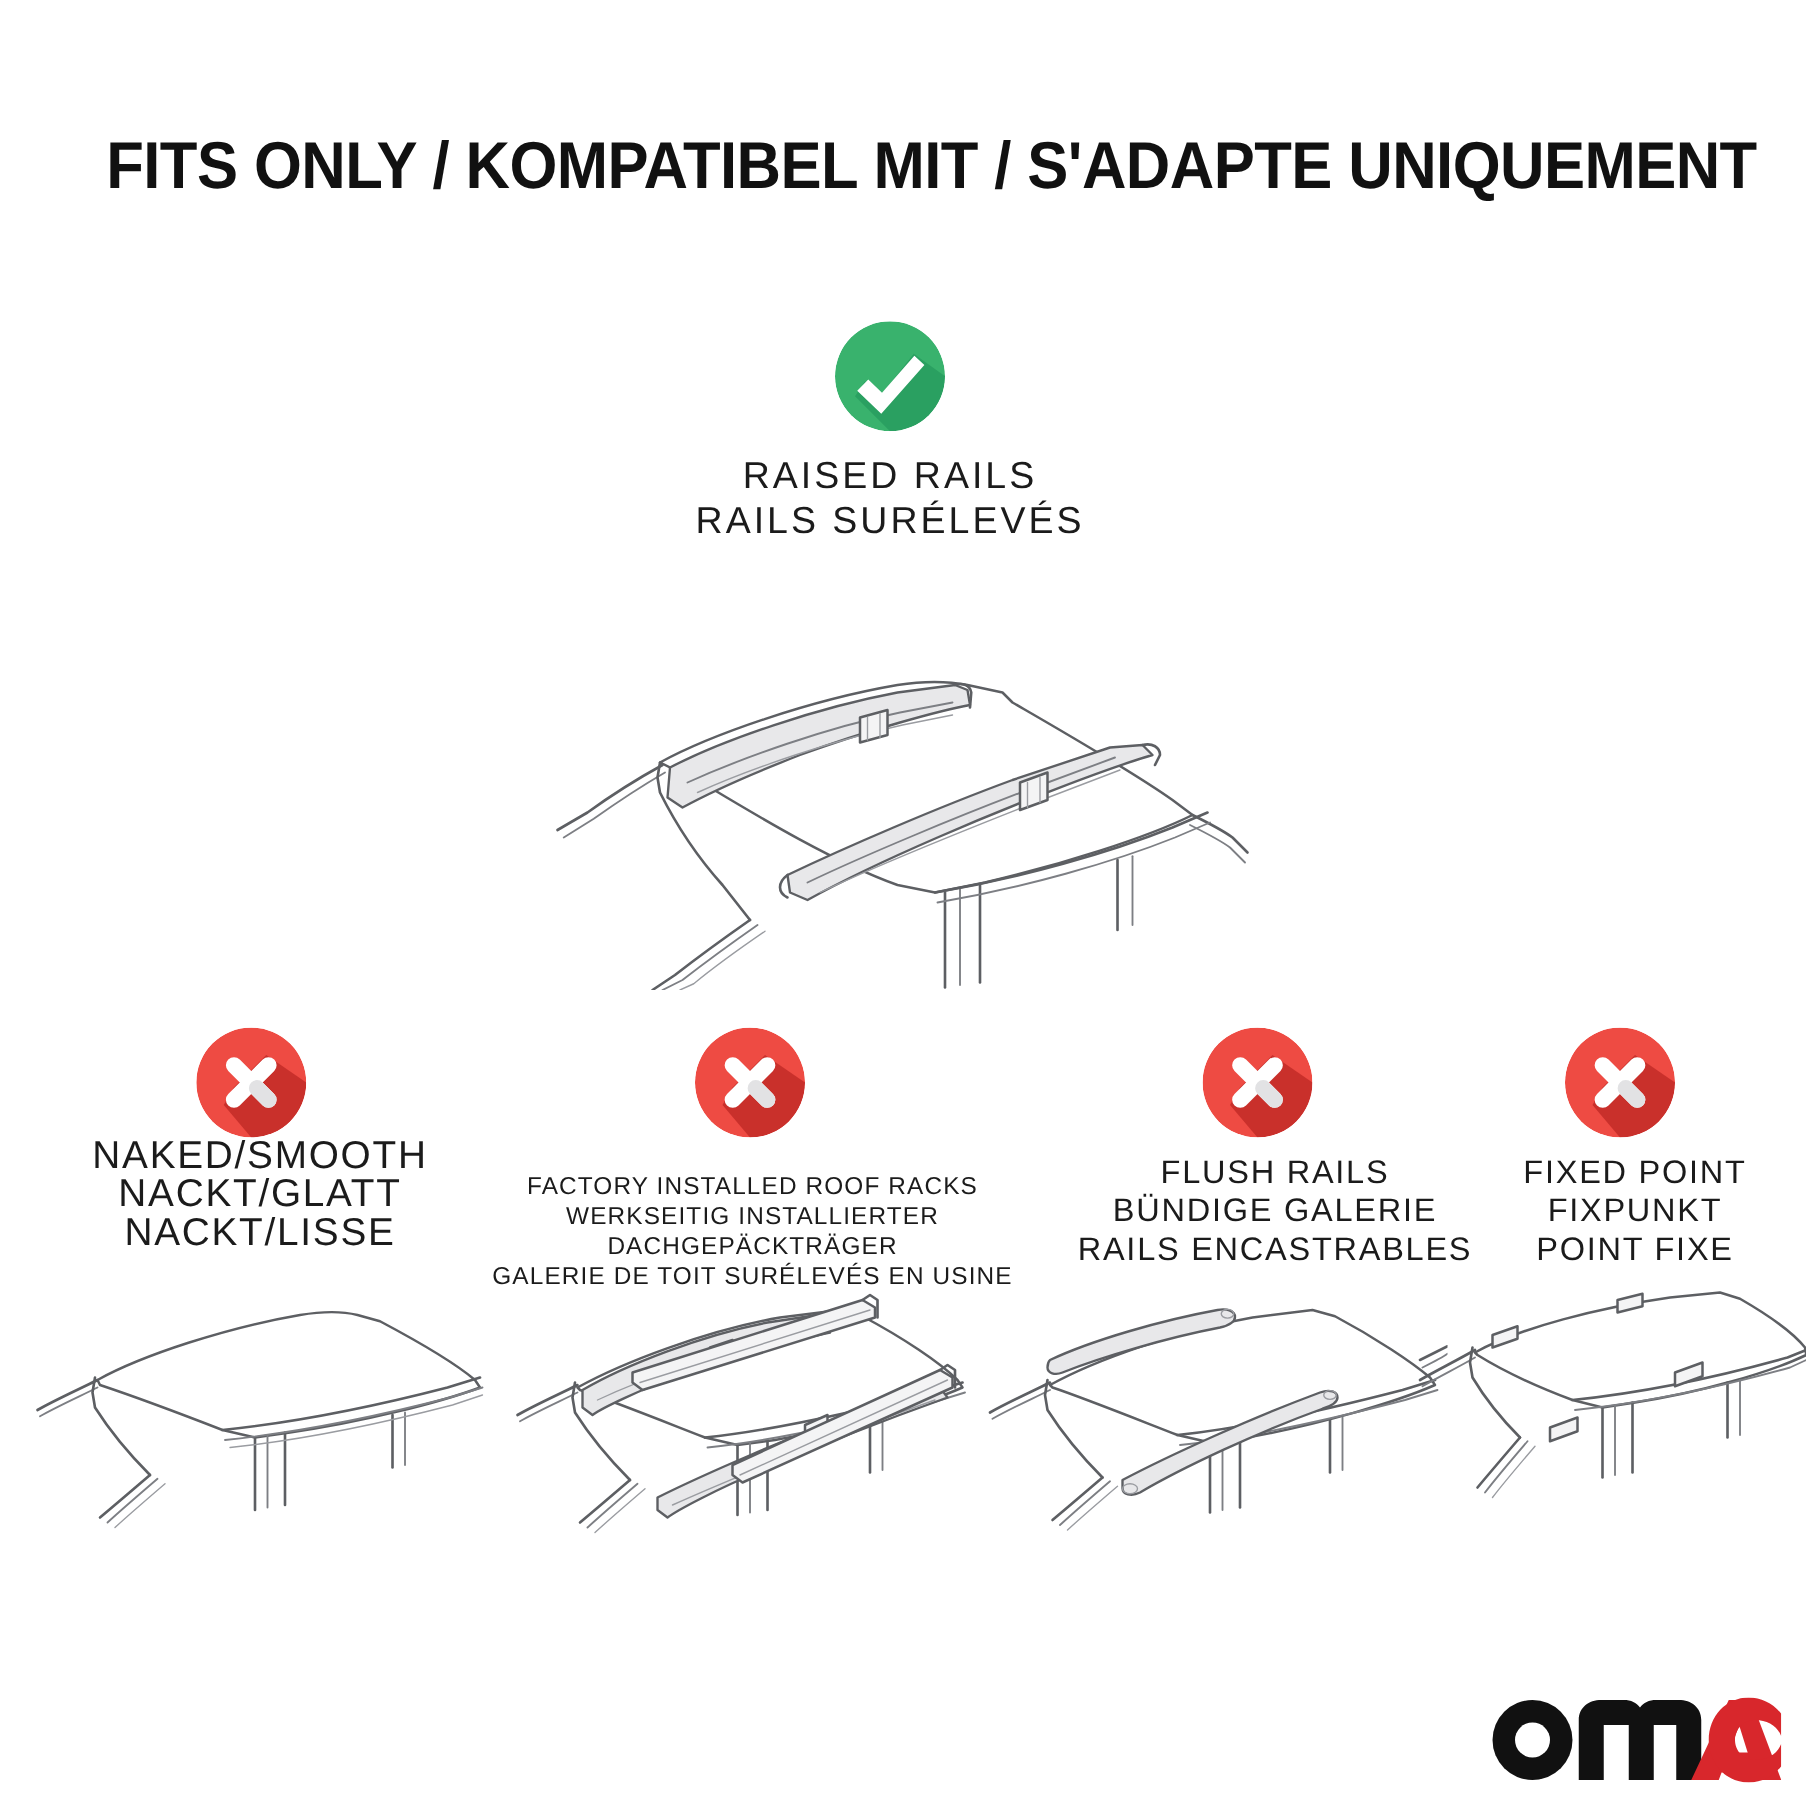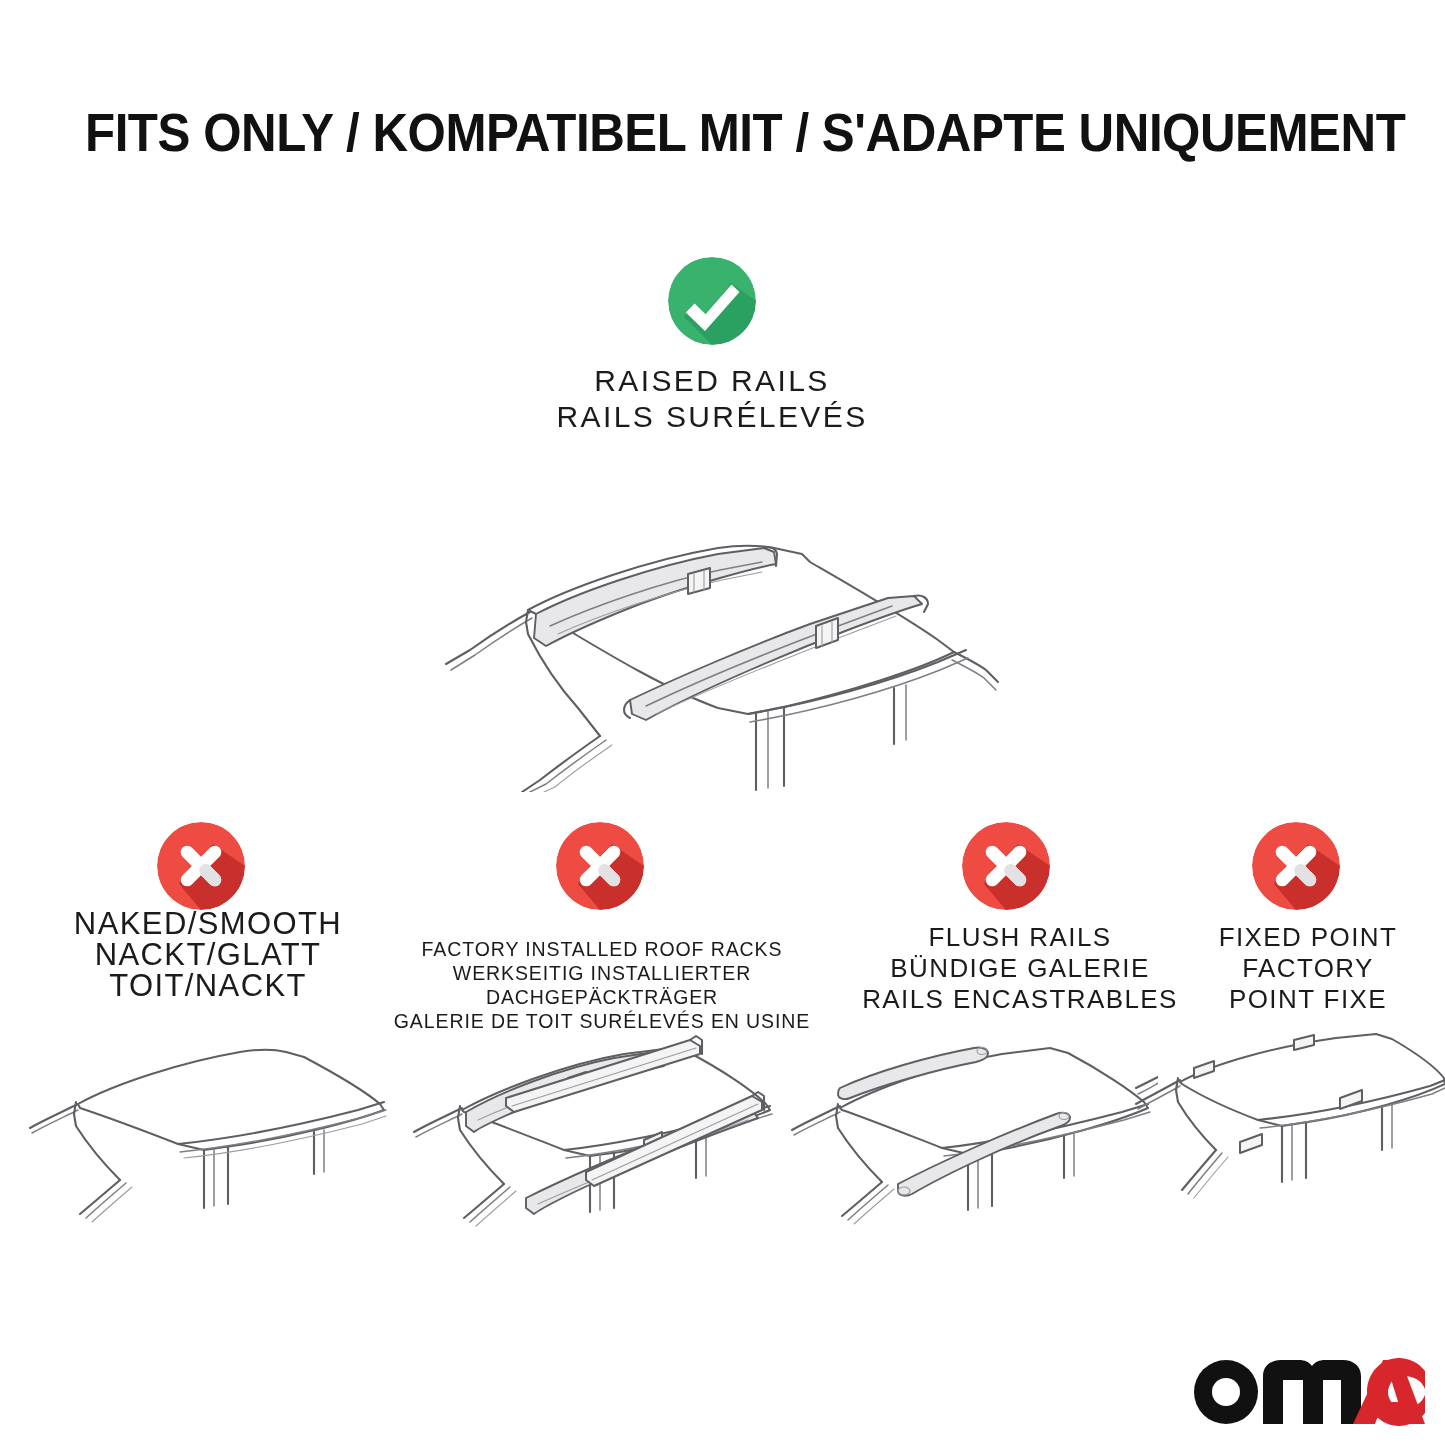--- a/index.html
+++ b/index.html
@@ -159,21 +159,21 @@
         <rect x="18" y="37.5" width="52" height="13" rx="6.5" transform="rotate(45 44 44)"></rect>
         <rect x="18" y="37.5" width="52" height="13" rx="6.5" transform="rotate(-45 44 44)"></rect>
       </g>
       <rect x="44" y="37.5" width="26" height="13" rx="6.5" transform="rotate(45 44 44)" fill="#E2E2E4"></rect>
     </svg>
   </div>
 
   <div class="lbl lbl-main" style="left:28px;top:908px;width:360px;font-size:31px;line-height:31px;letter-spacing:1.4px;">
     <div>NAKED/SMOOTH</div>
     <div>NACKT/GLATT</div>
-    <div>TOIT/NACKT</div>
+    <div>NACKT/LISSE</div>
   </div>
 
   <div class="drawing" style="left:18px;top:1022px;">
     <svg width="370" height="230" viewBox="0 0 370 230" xmlns="http://www.w3.org/2000/svg">
       <path class="fill-white" d="M60 82 C96 62 164 40 222 30 C240 27 256 27 268 30 L286 35
                C318 52 348 70 362 82 L366 88
                C334 100 270 116 214 124 L186 128 L160 122
                C124 108 86 94 62 86 Z"></path>
       <path class="ln" d="M60 82 C44 90 26 98 12 106"></path>
       <path class="ln-thin" d="M60 88 C46 95 28 103 14 111"></path>
@@ -310,21 +310,21 @@
       <g fill="#FFFFFF">
         <rect x="18" y="37.5" width="52" height="13" rx="6.5" transform="rotate(45 44 44)"></rect>
         <rect x="18" y="37.5" width="52" height="13" rx="6.5" transform="rotate(-45 44 44)"></rect>
       </g>
       <rect x="44" y="37.5" width="26" height="13" rx="6.5" transform="rotate(45 44 44)" fill="#E2E2E4"></rect>
     </svg>
   </div>
 
   <div class="lbl lbl-main" style="left:1172px;top:922px;width:272px;font-size:26px;line-height:31px;letter-spacing:1.4px;">
     <div>FIXED POINT</div>
-    <div>FACTORY</div>
+    <div>FIXPUNKT</div>
     <div>POINT FIXE</div>
   </div>
 
   <div class="drawing" style="left:1128px;top:1022px;">
     <svg width="317" height="230" viewBox="0 0 317 230" xmlns="http://www.w3.org/2000/svg">
       <path class="fill-white" d="M52 60 C88 40 152 24 208 16 L248 12 L264 17
                C290 32 308 46 316 56 L317 62
                C288 76 232 92 180 100 L154 104 L130 98
                C98 86 70 72 54 62 Z"></path>
       <path class="ln" d="M52 58 C38 66 22 74 8 82"></path>

